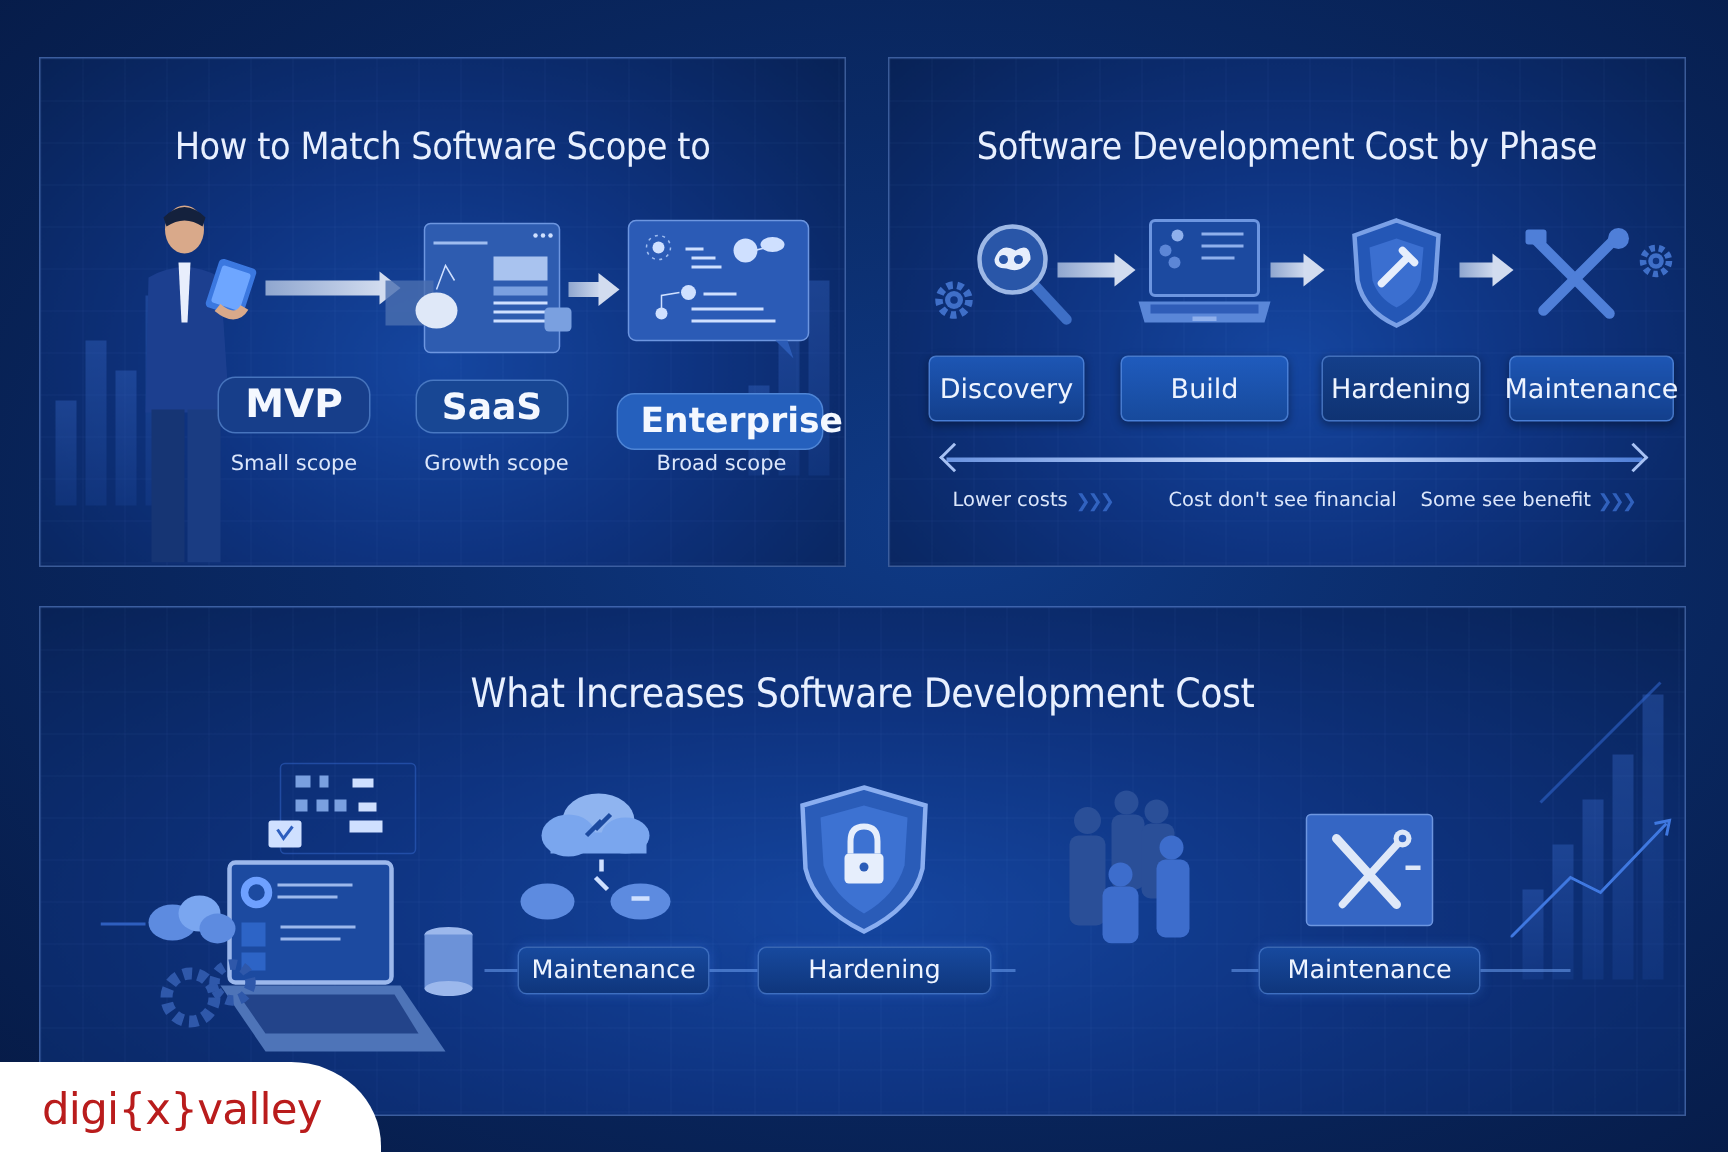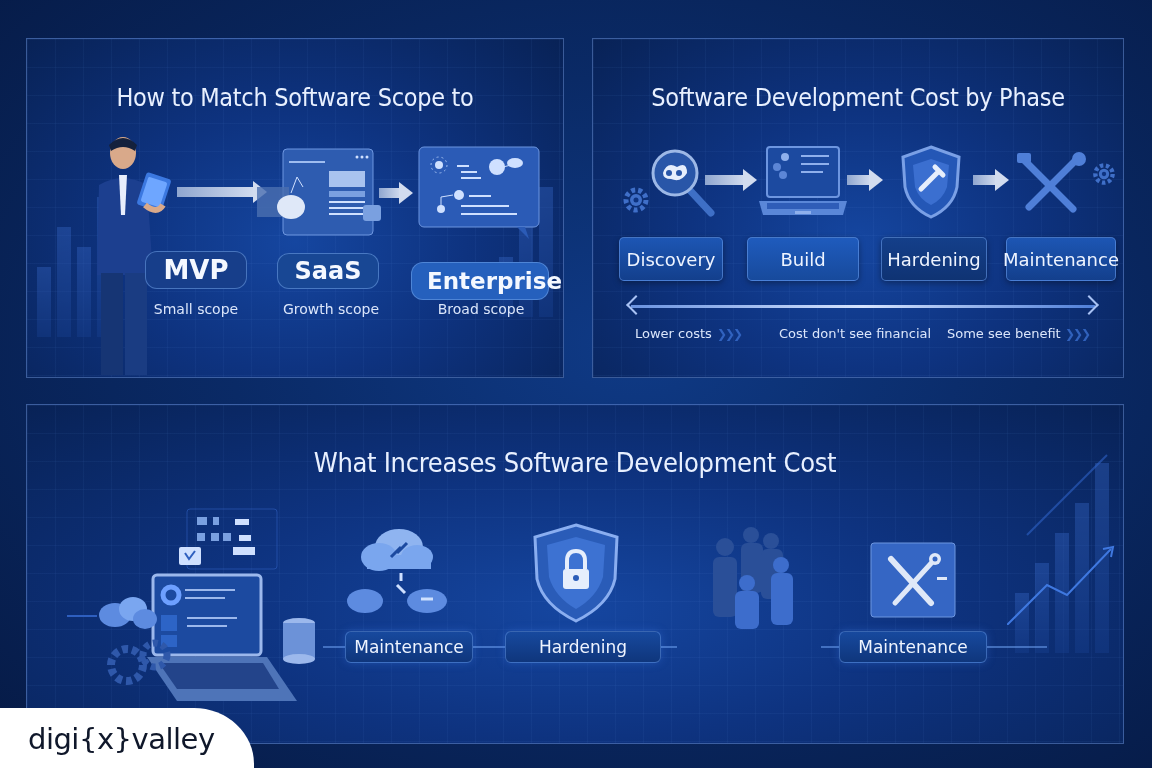--- a/index.html
+++ b/index.html
@@ -90,21 +90,21 @@
     content: ""; position: absolute; right: -12px; top: -6px;
     border-left: 14px solid #d2dcef; border-top: 11px solid transparent; border-bottom: 11px solid transparent;
   }
 
   
   #logo {
     position: absolute; left: 0; top: 708px; width: 254px; height: 60px;
     background: #fff; border-top-right-radius: 60px 56px;
   }
   #logo-text {
-    position: absolute; left: 28px; top: 14px; font-size: 29px; color: #0f172a;
+    position: absolute; left: 28px; top: 14px; font-size: 29px; color: #b91c1c;
     font-family: "DejaVu Sans", sans-serif; letter-spacing: -0.5px;
   }
 </style>
 </head>
 <body>
 
 <div class="panel" id="p1">
   <div class="grid-bg"></div>
   <div class="bars" style="left:10px; bottom:40px;">
     <span style="height:70px"></span>

